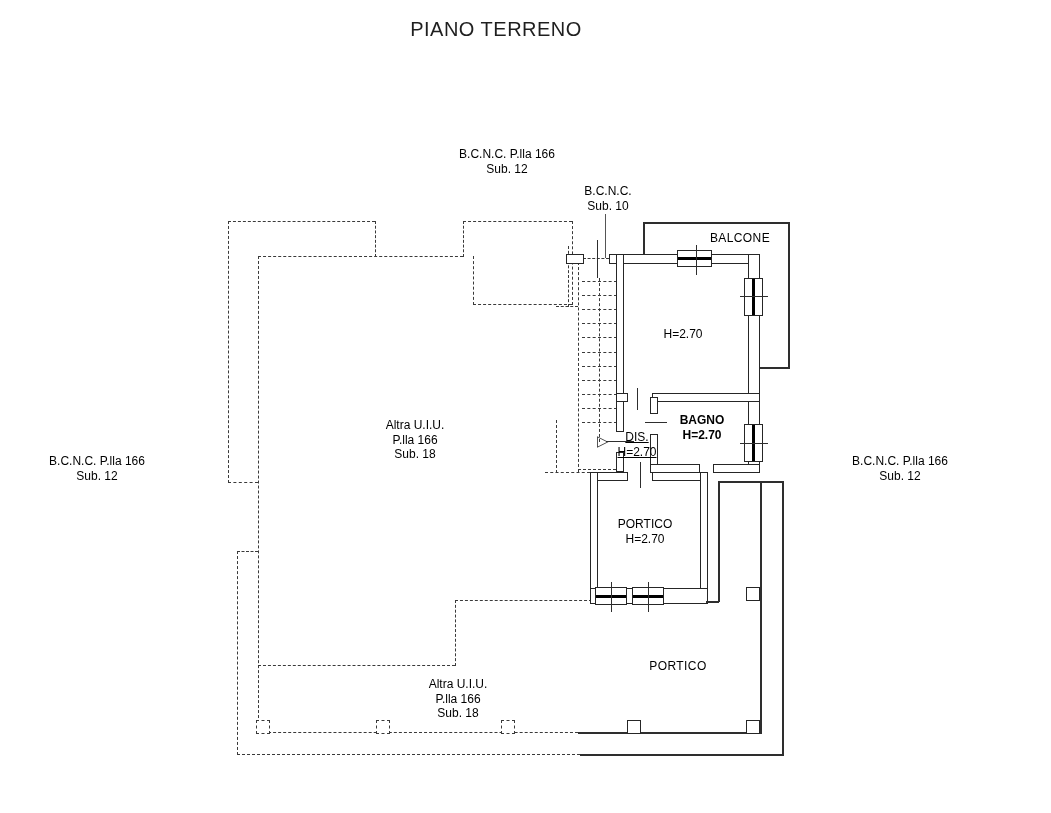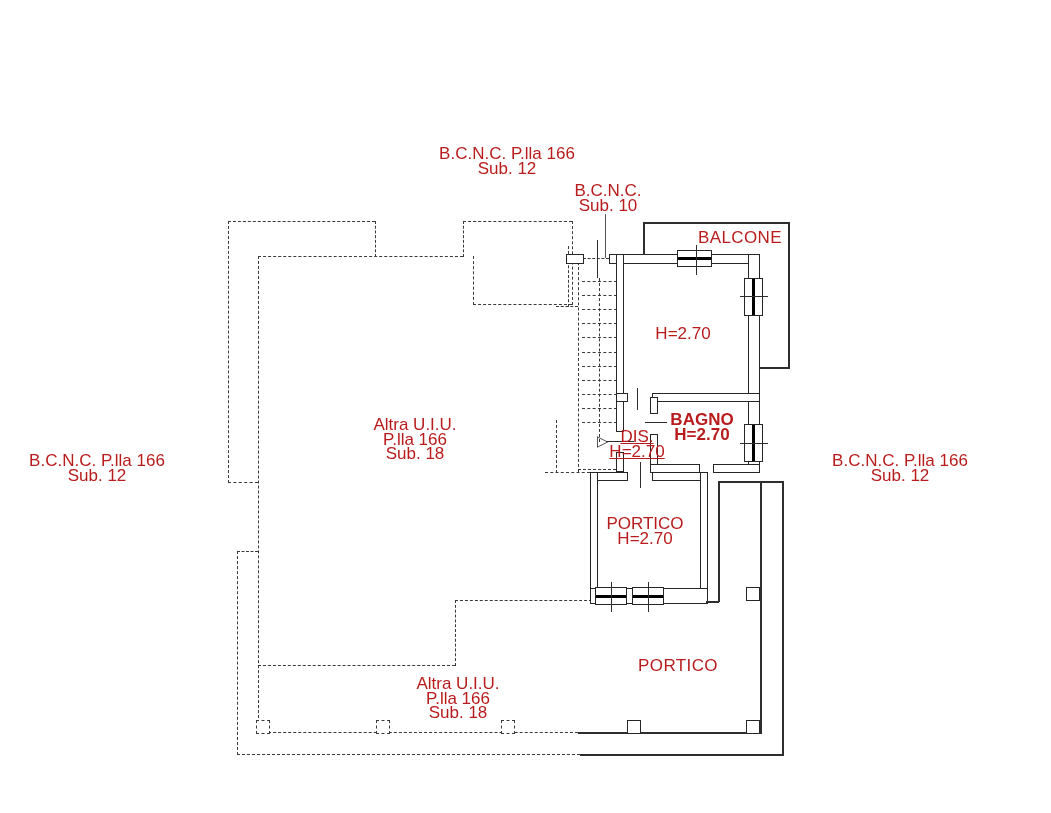--- a/index.html
+++ b/index.html
@@ -18,33 +18,34 @@
   .win{position:absolute;box-sizing:border-box;border:1.4px solid #262626;background:#fff;}
   .glzh{position:absolute;left:0;right:0;top:50%;height:3px;margin-top:-1.5px;background:#000;}
   .glzv{position:absolute;top:0;bottom:0;left:50%;width:3px;margin-left:-1.5px;background:#000;}
   
   .pil{position:absolute;box-sizing:border-box;width:14px;height:14px;border:1.6px solid #262626;background:#fff;}
   .pild{position:absolute;box-sizing:border-box;width:14px;height:14px;border:1.4px dashed #3a3a3a;background:#fff;}
   
   .tkh{position:absolute;height:1px;background:#2e2e2e;}
   .tkv{position:absolute;width:1px;background:#2e2e2e;}
   
-  .lbl{position:absolute;transform:translateX(-50%);text-align:center;color:#b91c1c;
-       font-size:17px;line-height:14.5px;white-space:nowrap;}
+  .lbl{position:absolute;transform:translateX(-50%);text-align:center;color:#000000;
+       font-size:12px;line-height:14.5px;white-space:nowrap;}
   .title{position:absolute;transform:translateX(-50%);color:#1f1f1f;font-size:20px;
          letter-spacing:0.5px;white-space:nowrap;}
   .rname{letter-spacing:0.4px;}
   .arrow{position:absolute;color:#333;font-size:15px;line-height:15px;}
   .tread{position:absolute;left:0;width:100%;height:0;border-top:1.3px dashed #3a3a3a;}
 </style>
 </head>
 <body>
 
 <div id="stage">
 
+  <div class="title" style="left:496px;top:18px;">PIANO TERRENO</div>
 
   <div class="dh" style="left:228px;top:221px;width:147px;"></div>
   <div class="dv" style="left:375px;top:221px;height:36px;"></div>
   <div class="dh" style="left:258px;top:256px;width:205px;"></div>
   <div class="dv" style="left:463px;top:221px;height:36px;"></div>
   <div class="dh" style="left:463px;top:221px;width:109px;"></div>
   <div class="dv" style="left:572px;top:221px;height:84px;"></div>
   <div class="dh" style="left:473px;top:304px;width:99px;"></div>
   <div class="dv" style="left:473px;top:256px;height:49px;"></div>
   <div class="dv" style="left:228px;top:221px;height:262px;"></div>

